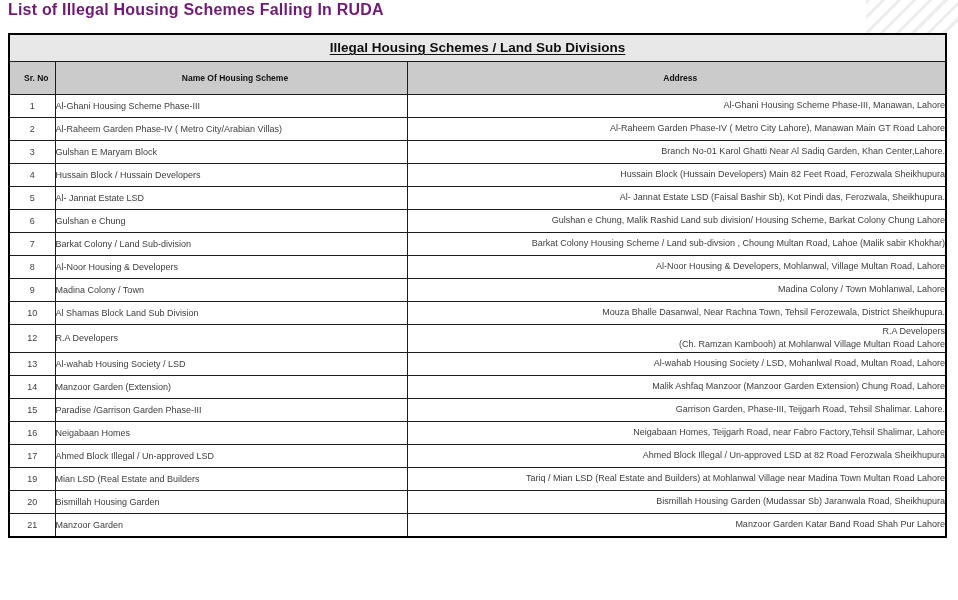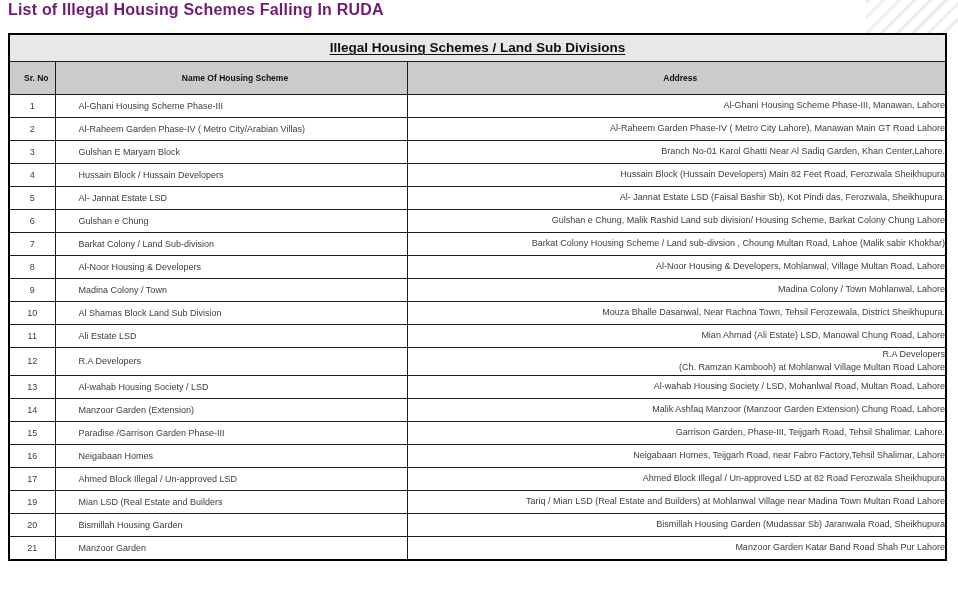--- a/index.html
+++ b/index.html
@@ -36,21 +36,21 @@
     background: #cbcbcb; height: 33px;
     font-size: 8.5px; font-weight: bold; color: #111;
     text-align: center; vertical-align: middle; padding-left: 8px;
   }
   col.c-sr { width: 46px; }
   col.c-name { width: 352px; }
   col.c-addr { width: 539px; }
 
   tbody td { height: 23px; font-size: 9px; vertical-align: middle; background: #fff; }
   td.td-sr { text-align: center; }
-  td.td-name { padding-left: 23px; }
+  td.td-name { padding-left: 0; }
   td.td-addr { padding-left: 7px; white-space: pre-line; line-height: 1.55; text-align: right; }
 </style>
 </head>
 <body>
 
 <div class="corner-stripes"></div>
 
 <h1 class="page-title">List of Illegal Housing Schemes Falling In RUDA</h1>
 
 <table class="schemes">
@@ -114,25 +114,20 @@
         <td class="td-sr">9</td>
         <td class="td-name">Madina Colony / Town</td>
         <td class="td-addr">Madina Colony / Town Mohlanwal, Lahore</td>
       </tr>
       <tr>
         <td class="td-sr">10</td>
         <td class="td-name">Al Shamas Block Land Sub Division</td>
         <td class="td-addr">Mouza Bhalle Dasanwal, Near Rachna Town, Tehsil Ferozewala, District Sheikhupura.</td>
       </tr>
       <tr>
-        <td class="td-sr">11</td>
-        <td class="td-name">Ali Estate LSD</td>
-        <td class="td-addr">Mian Ahmad (Ali Estate) LSD, Manowal Chung Road, Lahore</td>
-      </tr>
-      <tr>
         <td class="td-sr">12</td>
         <td class="td-name">R.A Developers</td>
         <td class="td-addr">R.A Developers
 (Ch. Ramzan Kambooh) at Mohlanwal Village Multan Road Lahore</td>
       </tr>
       <tr>
         <td class="td-sr">13</td>
         <td class="td-name">Al-wahab Housing Society / LSD</td>
         <td class="td-addr">Al-wahab Housing Society / LSD, Mohanlwal Road, Multan Road, Lahore</td>
       </tr>

